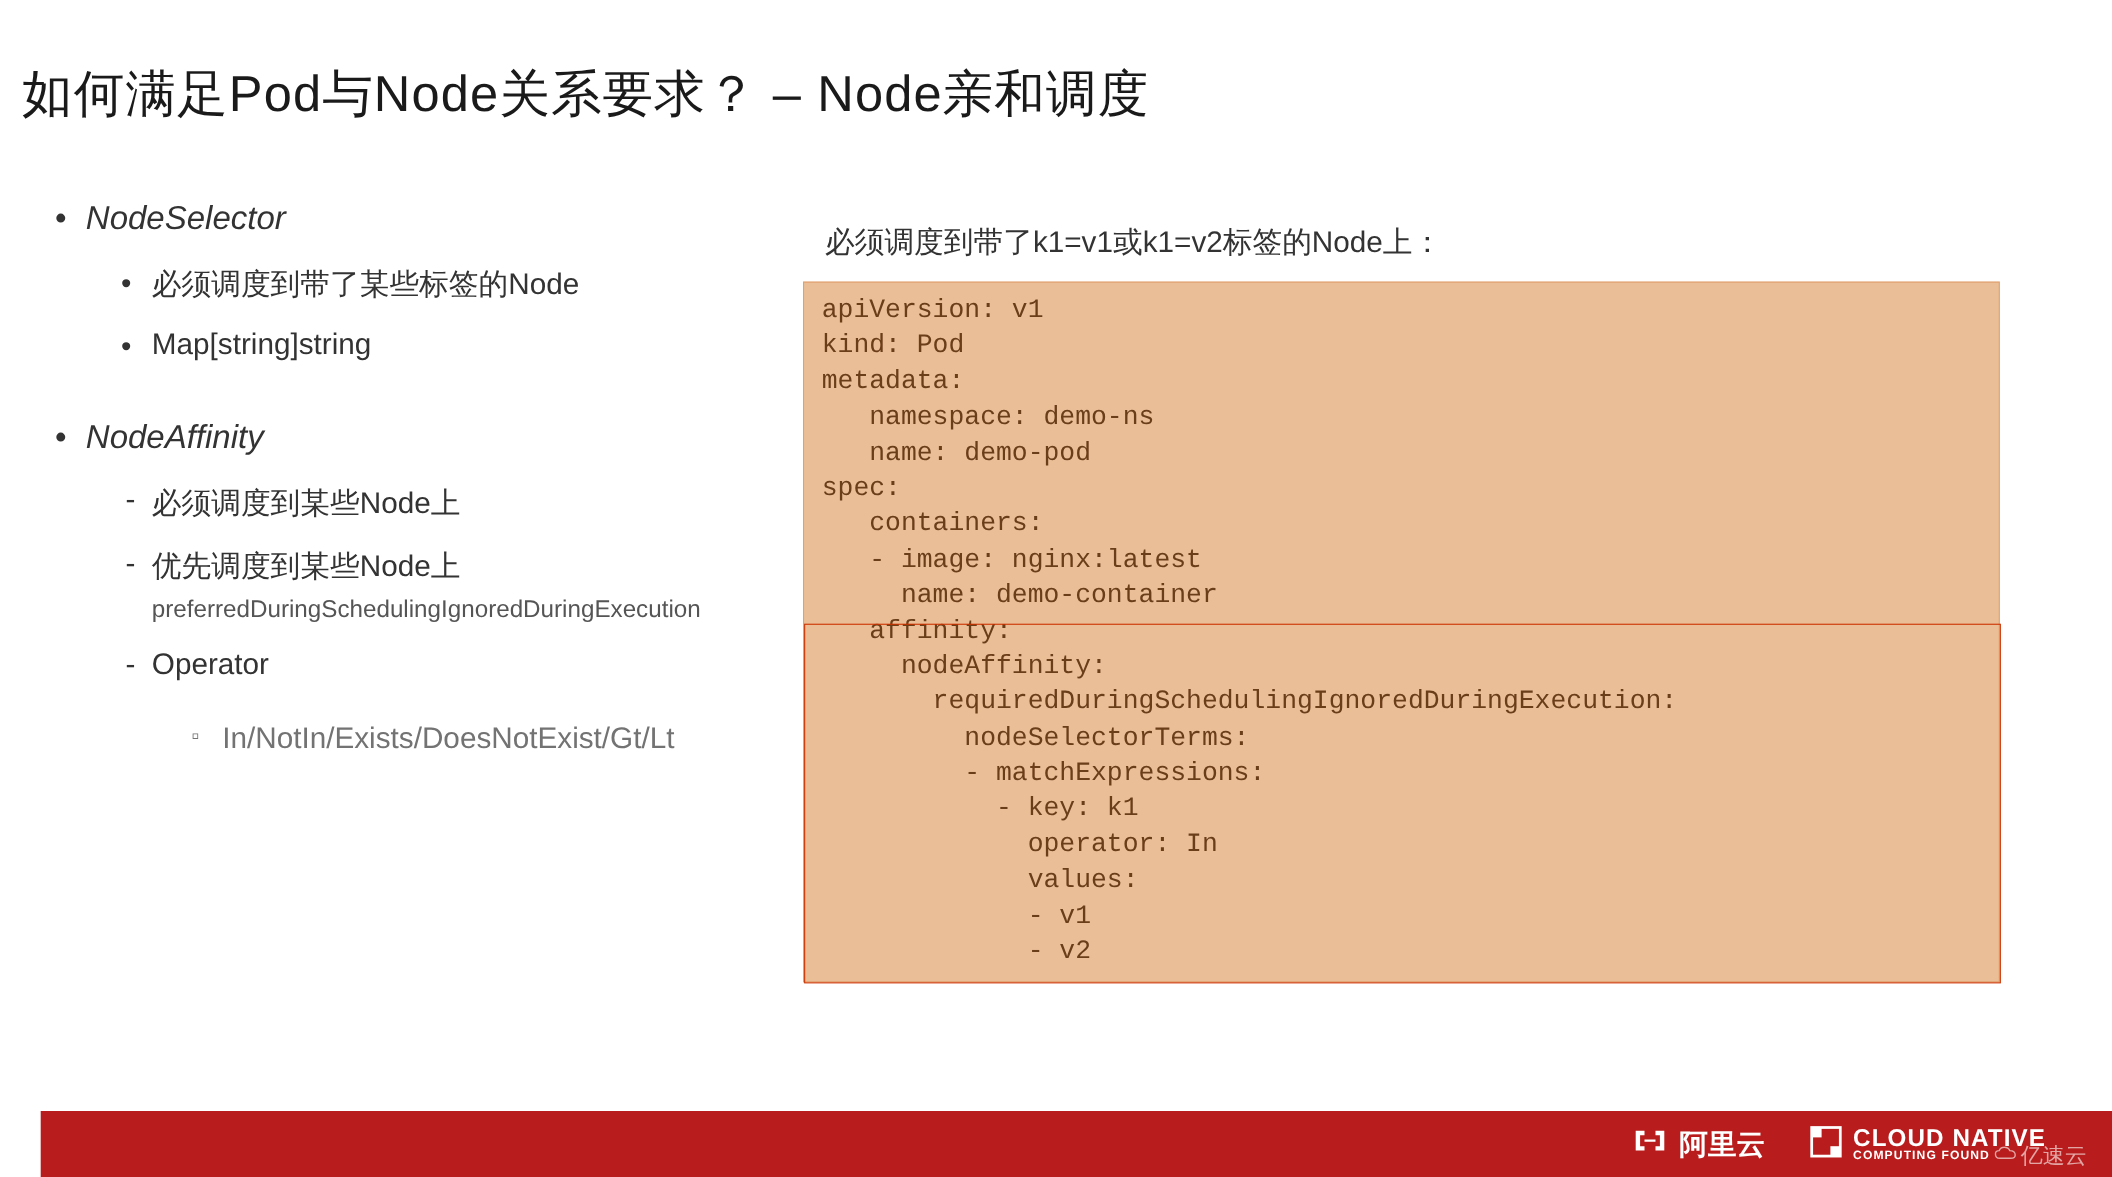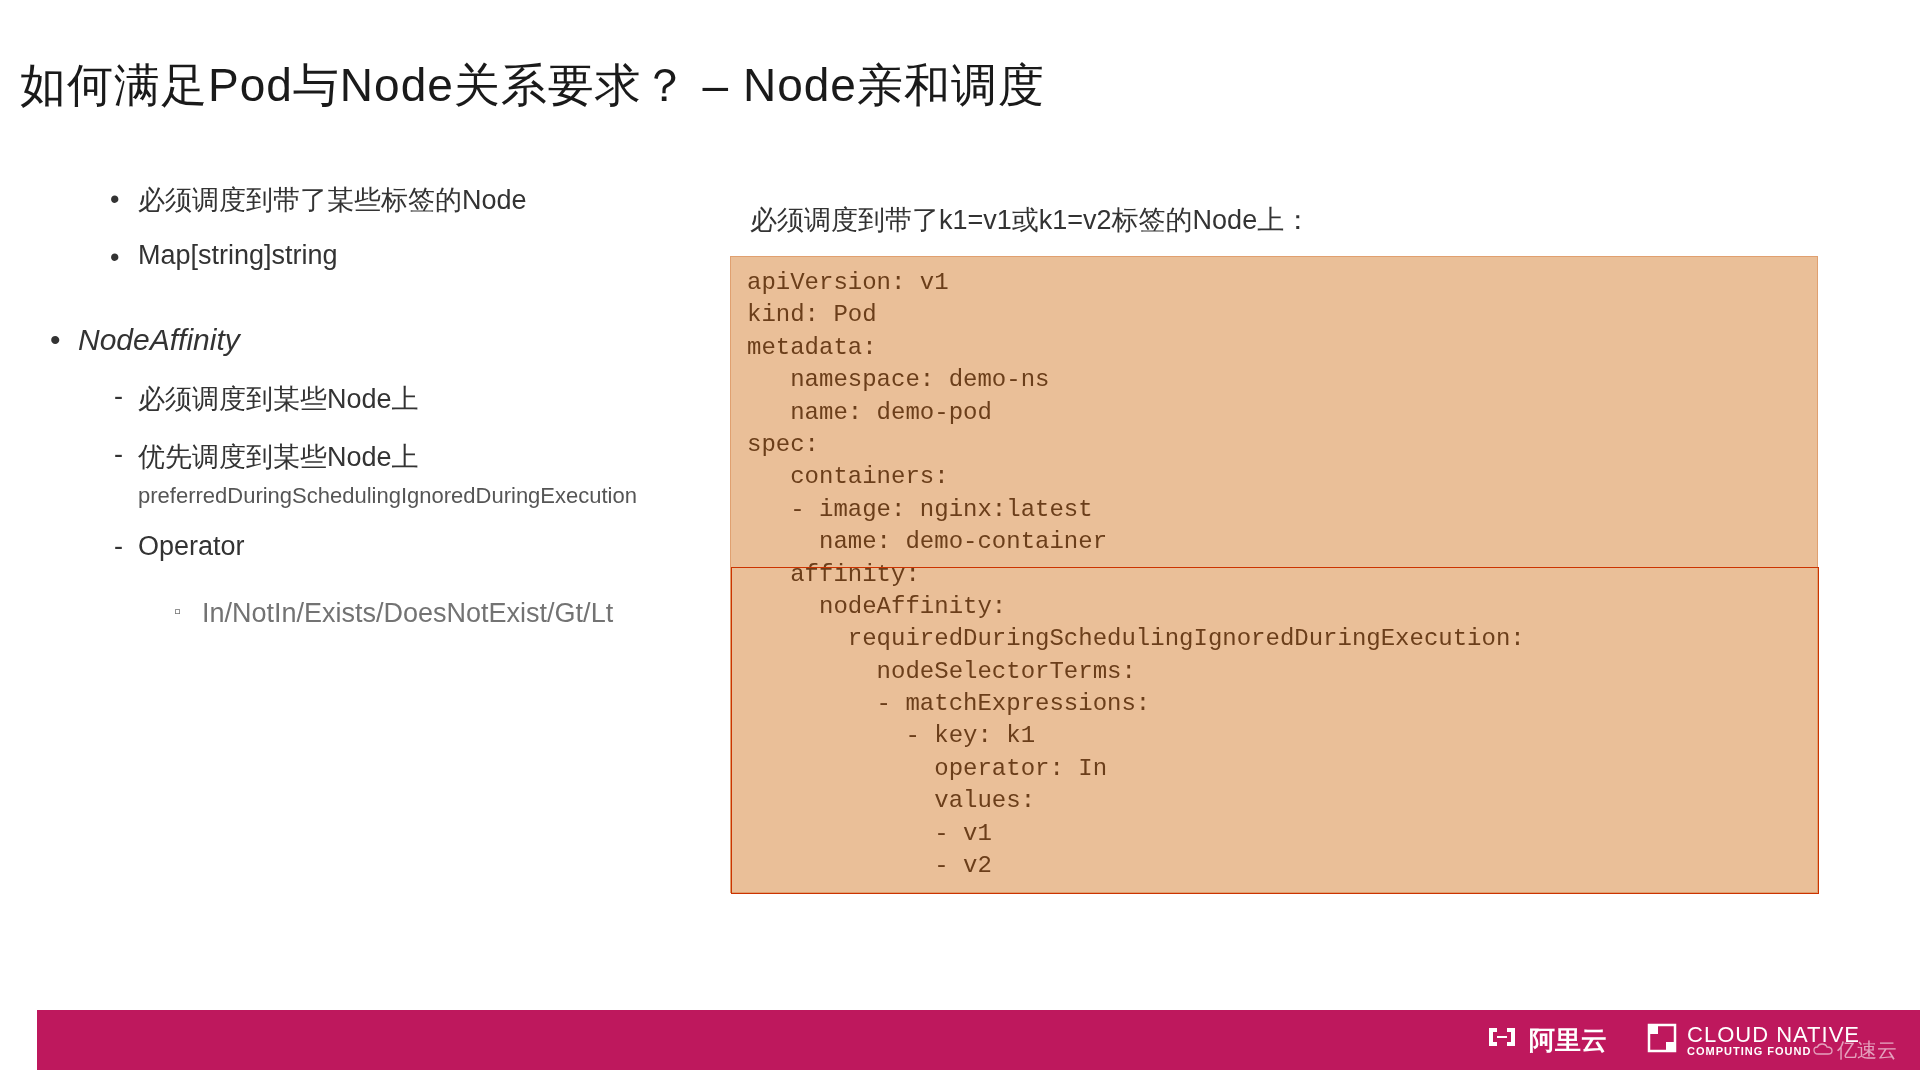--- a/index.html
+++ b/index.html
@@ -112,21 +112,21 @@
       top: 310px;
       bottom: -2px;
       pointer-events: none;
     }
     .footer-bar {
       position: absolute;
       bottom: 0;
       left: 0;
       right: 0;
       height: 60px;
-      background: #be185d;
+      background: #b91c1c;
       display: flex;
       justify-content: flex-end;
       align-items: center;
       gap: 40px;
       padding-right: 60px;
       color: #fff;
       margin-left: 37px;
     }
     .brand {
       display: flex;
@@ -137,21 +137,21 @@
     }
     .brand-icon {
       display: inline-block;
     }
     .cncf {
       display: flex;
       align-items: center;
       gap: 10px;
     }
     .cncf-text { line-height: 1; }
-    .cncf-main { font-size: 22px; font-weight: 400; letter-spacing: 1px; }
+    .cncf-main { font-size: 22px; font-weight: 700; letter-spacing: 1px; }
     .cncf-sub  { font-size: 11px; font-weight: 700; letter-spacing: 1px; }
     .watermark {
       position: absolute;
       right: 23px;
       bottom: 6px;
       font-size: 20px;
       color: rgba(255,255,255,0.6);
       display: flex;
       align-items: center;
       gap: 4px;
@@ -160,20 +160,21 @@
   </style>
 </head>
 <body>
 
 <div class="slide-title">如何满足Pod与Node关系要求？ – Node亲和调度</div>
 
 <div class="content">
 
   <div class="left-col">
 
+    <div class="bullet-l1">NodeSelector</div>
     <div class="bullet-l2 dot">必须调度到带了某些标签的Node</div>
     <div class="bullet-l2 dot">Map[string]string</div>
 
     <div class="section-gap"></div>
 
     <div class="bullet-l1">NodeAffinity</div>
 
     <div class="bullet-l2 dash">必须调度到某些Node上</div>
 
     <div class="bullet-l2 dash">优先调度到某些Node上</div>

